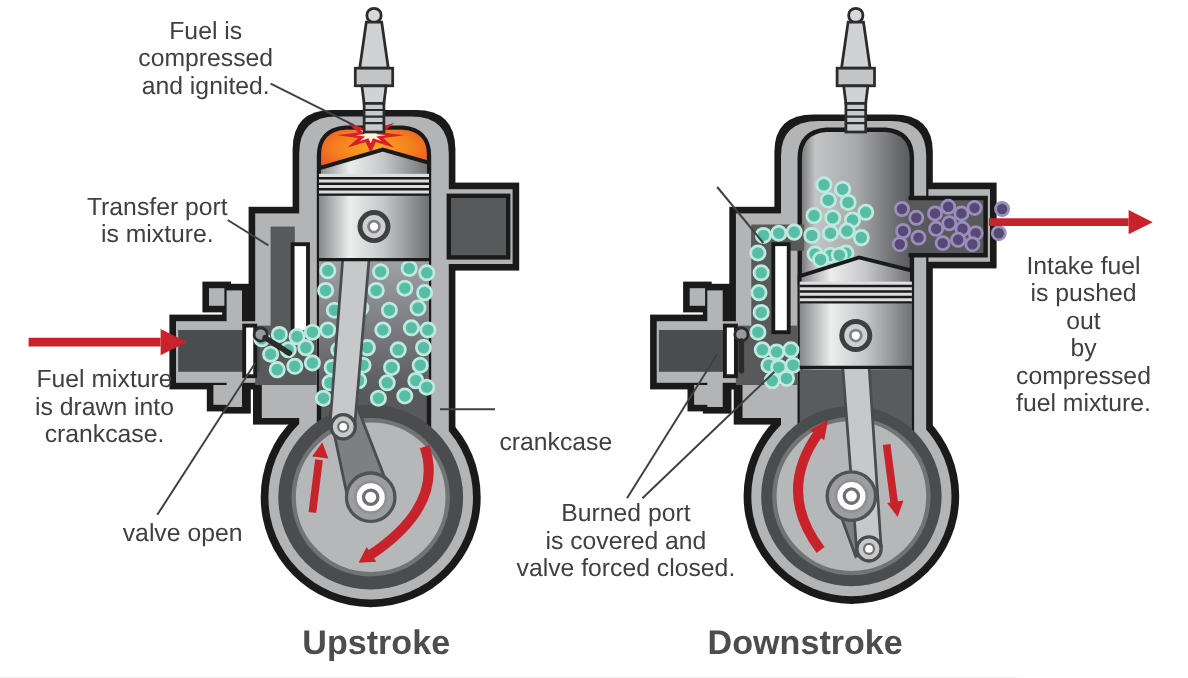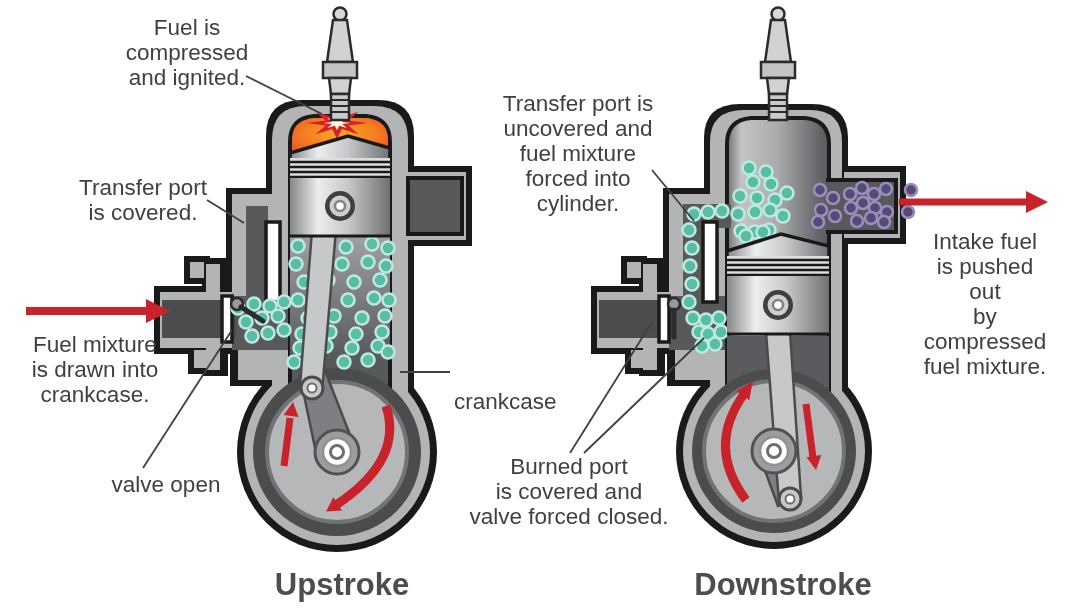--- a/index.html
+++ b/index.html
@@ -351,33 +351,28 @@
     <line x1="652" y1="170" x2="694" y2="221"></line>
     <line x1="570" y1="453" x2="652" y2="322"></line>
     <line x1="584" y1="453" x2="704" y2="338"></line>
   </g>
 </svg>
 
 <div class="lbl" style="left:187px; top:15px;">Fuel is
 compressed
 and ignited.</div>
 <div class="lbl" style="left:143px; top:175px;">Transfer port
-is covered.</div>
+is mixture.</div>
 <div class="lbl" style="left:95px; top:332px;">Fuel mixture
 is drawn into
 crankcase.</div>
 <div class="lbl" style="left:132px; top:472px;margin-left:34px;">valve open</div>
 <div class="lbl la" style="left:454px; top:361px;margin-top:28px;">crankcase</div>
-<div class="lbl" style="left:578px; top:91px;">Transfer port is
-uncovered and
-fuel mixture
-forced into
-cylinder.</div>
 <div class="lbl" style="left:985px; top:229px;">Intake fuel
 is pushed out
 by compressed
 fuel mixture.</div>
 <div class="lbl" style="left:569px; top:454px;">Burned port
 is covered and
 valve forced closed.</div>
 <div class="title" style="left:342px; top:568px;">Upstroke</div>
-<div class="title" style="left:783px; top:568px;">Downstroke</div>
+<div class="title" style="left:732px; top:568px;">Downstroke</div>
 </div>
 
 </body></html>

